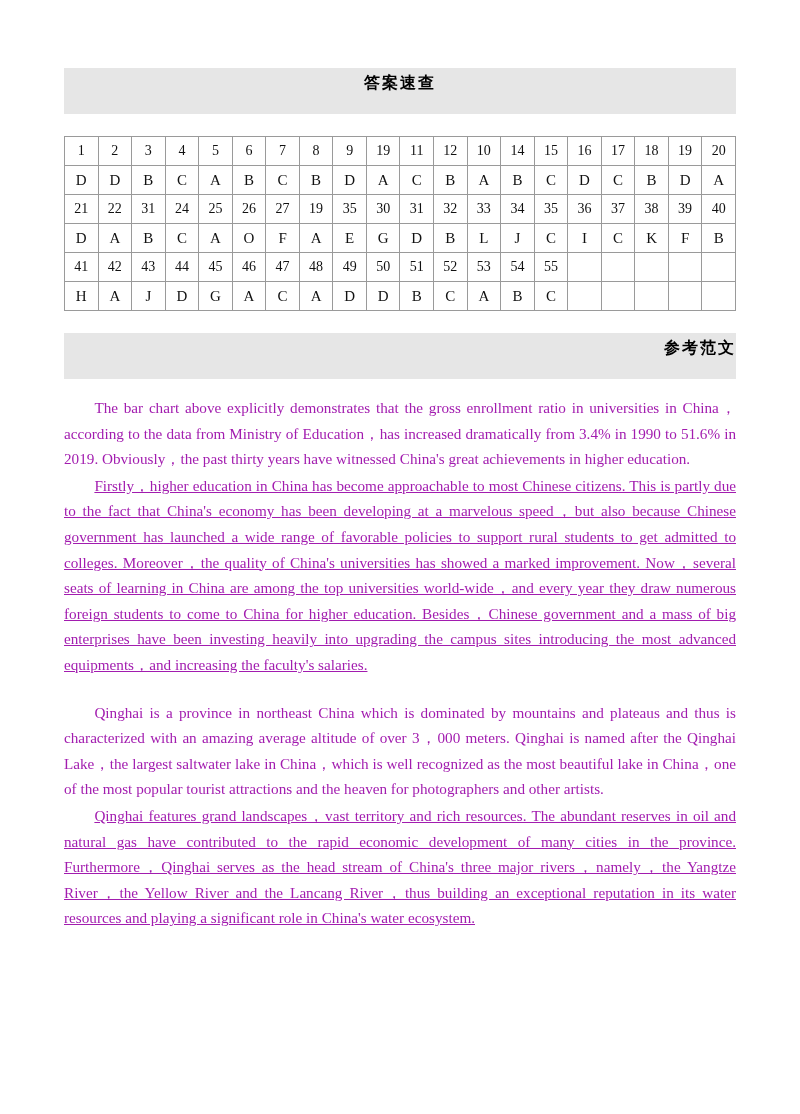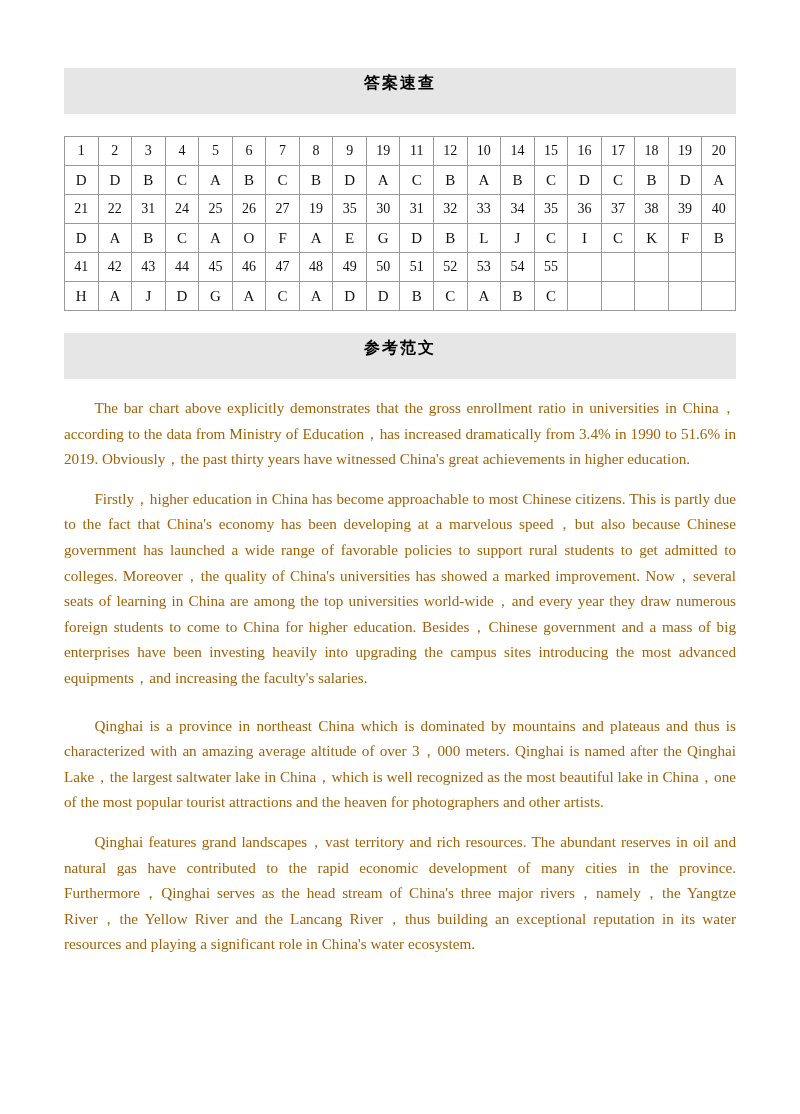--- a/index.html
+++ b/index.html
@@ -29,21 +29,21 @@
     height: 46px;
     line-height: 30px;
     text-align: center;
     font-family: "DejaVu Sans", "Liberation Sans", sans-serif;
     font-weight: bold;
     font-size: 16px;
     letter-spacing: 2px;
     color: #000;
   }
   #band-answers { margin-top: 68px; }
-  #band-essay   { margin-top: 22px; }
+  #band-essay   { margin-top: 22px; text-align: right; }
   #band-trans   { margin-top: 22px; }
 
   
   .answer-table-wrap {
     margin-top: 22px;
   }
   table.answer-table {
     border-collapse: collapse;
     width: 100%;
     table-layout: fixed;
@@ -63,26 +63,26 @@
   table.answer-table tr.ans-row td { font-size: 15px; }
 
   
   .para {
     font-size: 15.2px;
     line-height: 25.6px;
     text-align: justify;
     text-justify: inter-word;
     text-indent: 2em;
     margin: 0;
-    color: #a16207;
+    color: #a21caf;
     font-family: "Liberation Serif", "DejaVu Serif", serif;
   }
   .essay-body { margin-top: 16px; }
   .trans-body { margin-top: 22px; }
-  .para + .para { margin-top: 14px; }
+  .para + .para { margin-top: 1px; text-decoration: underline; }
 </style>
 </head>
 <body>
 
 <div class="page">
 
   <div class="section-band" id="band-answers">答案速查</div>
 
   <div class="answer-table-wrap">
     <table class="answer-table">

